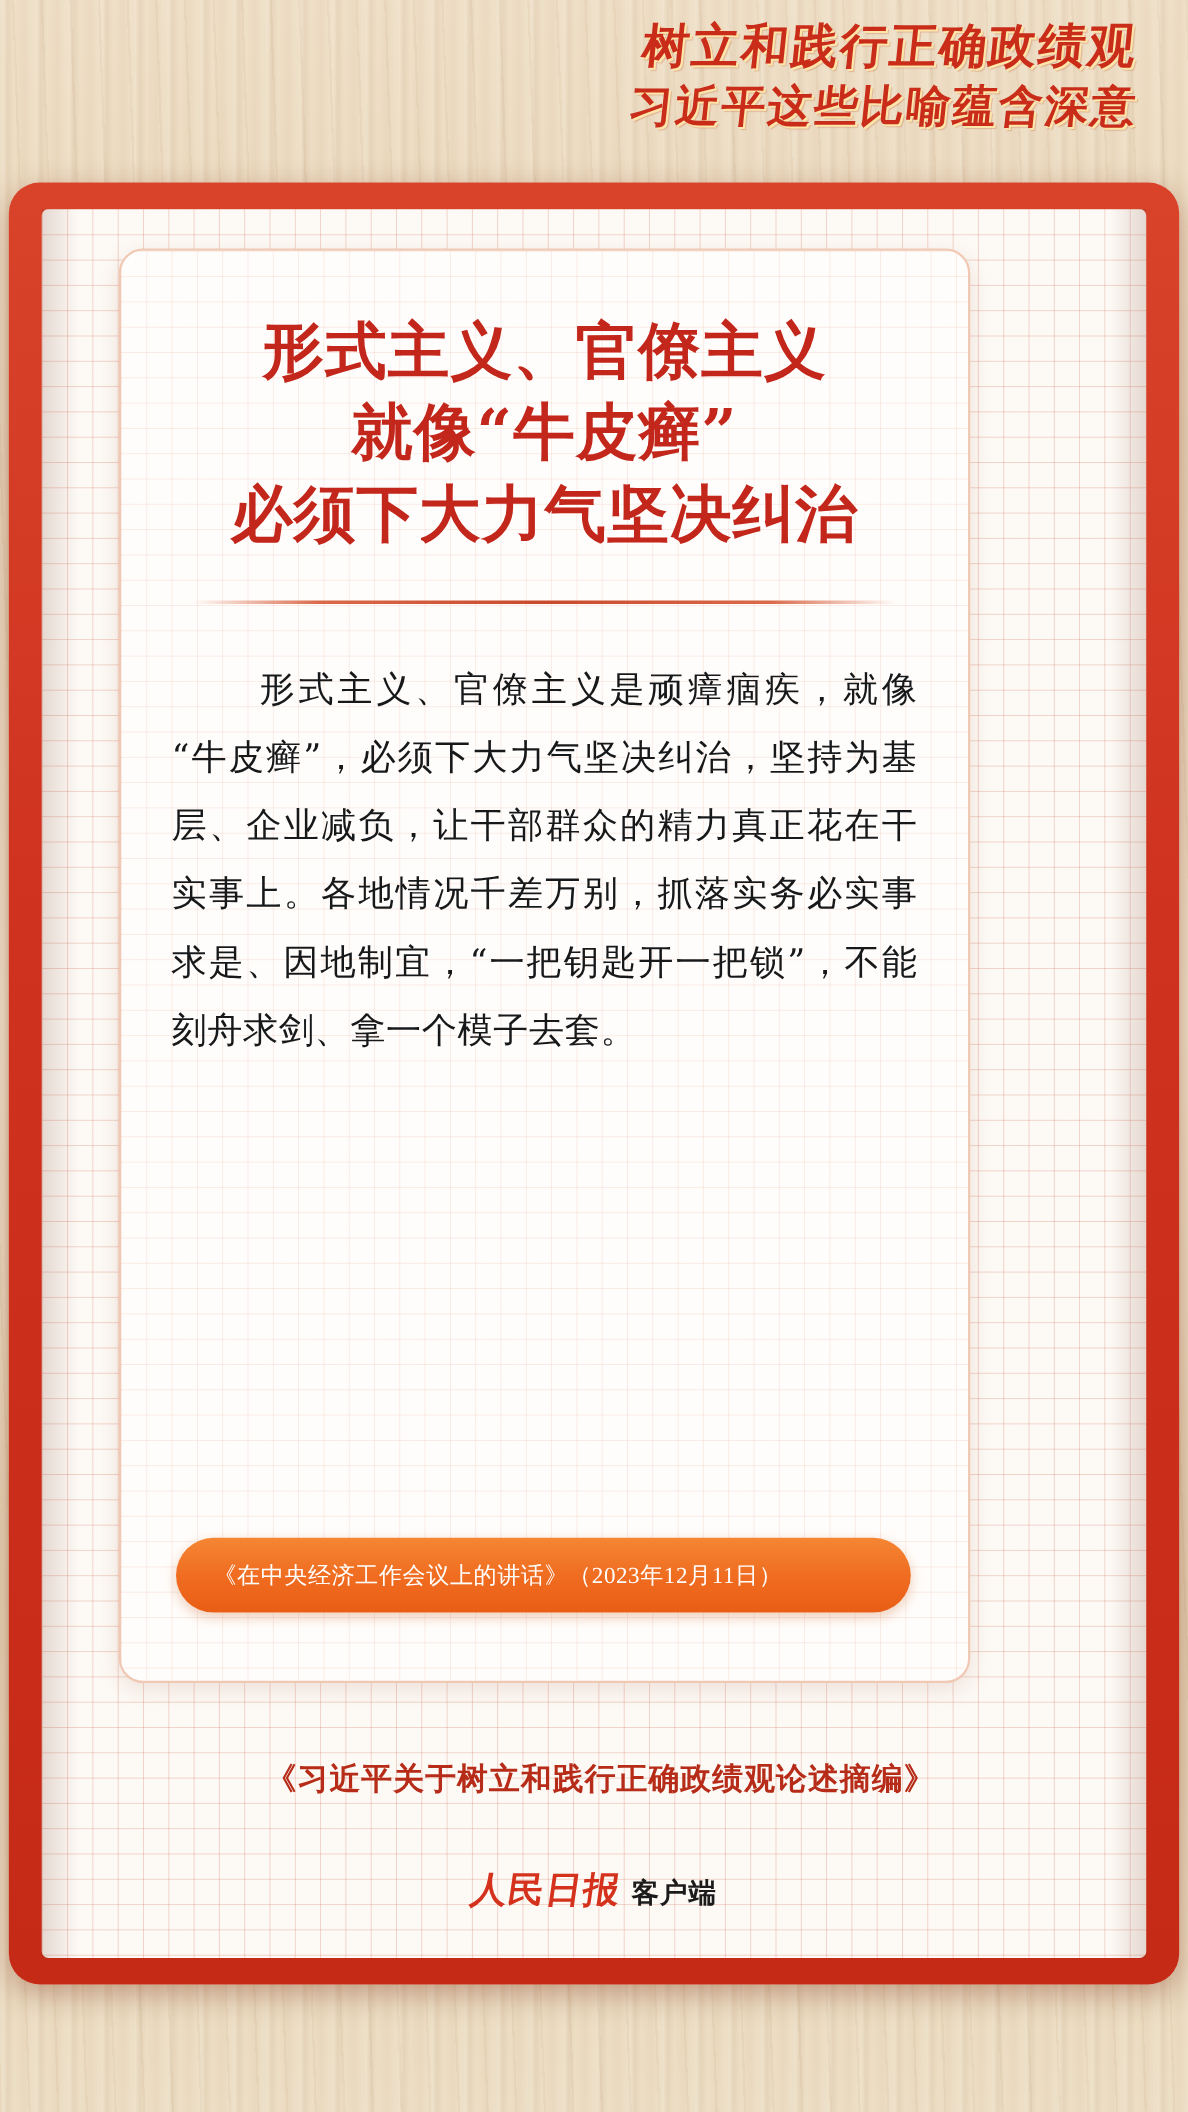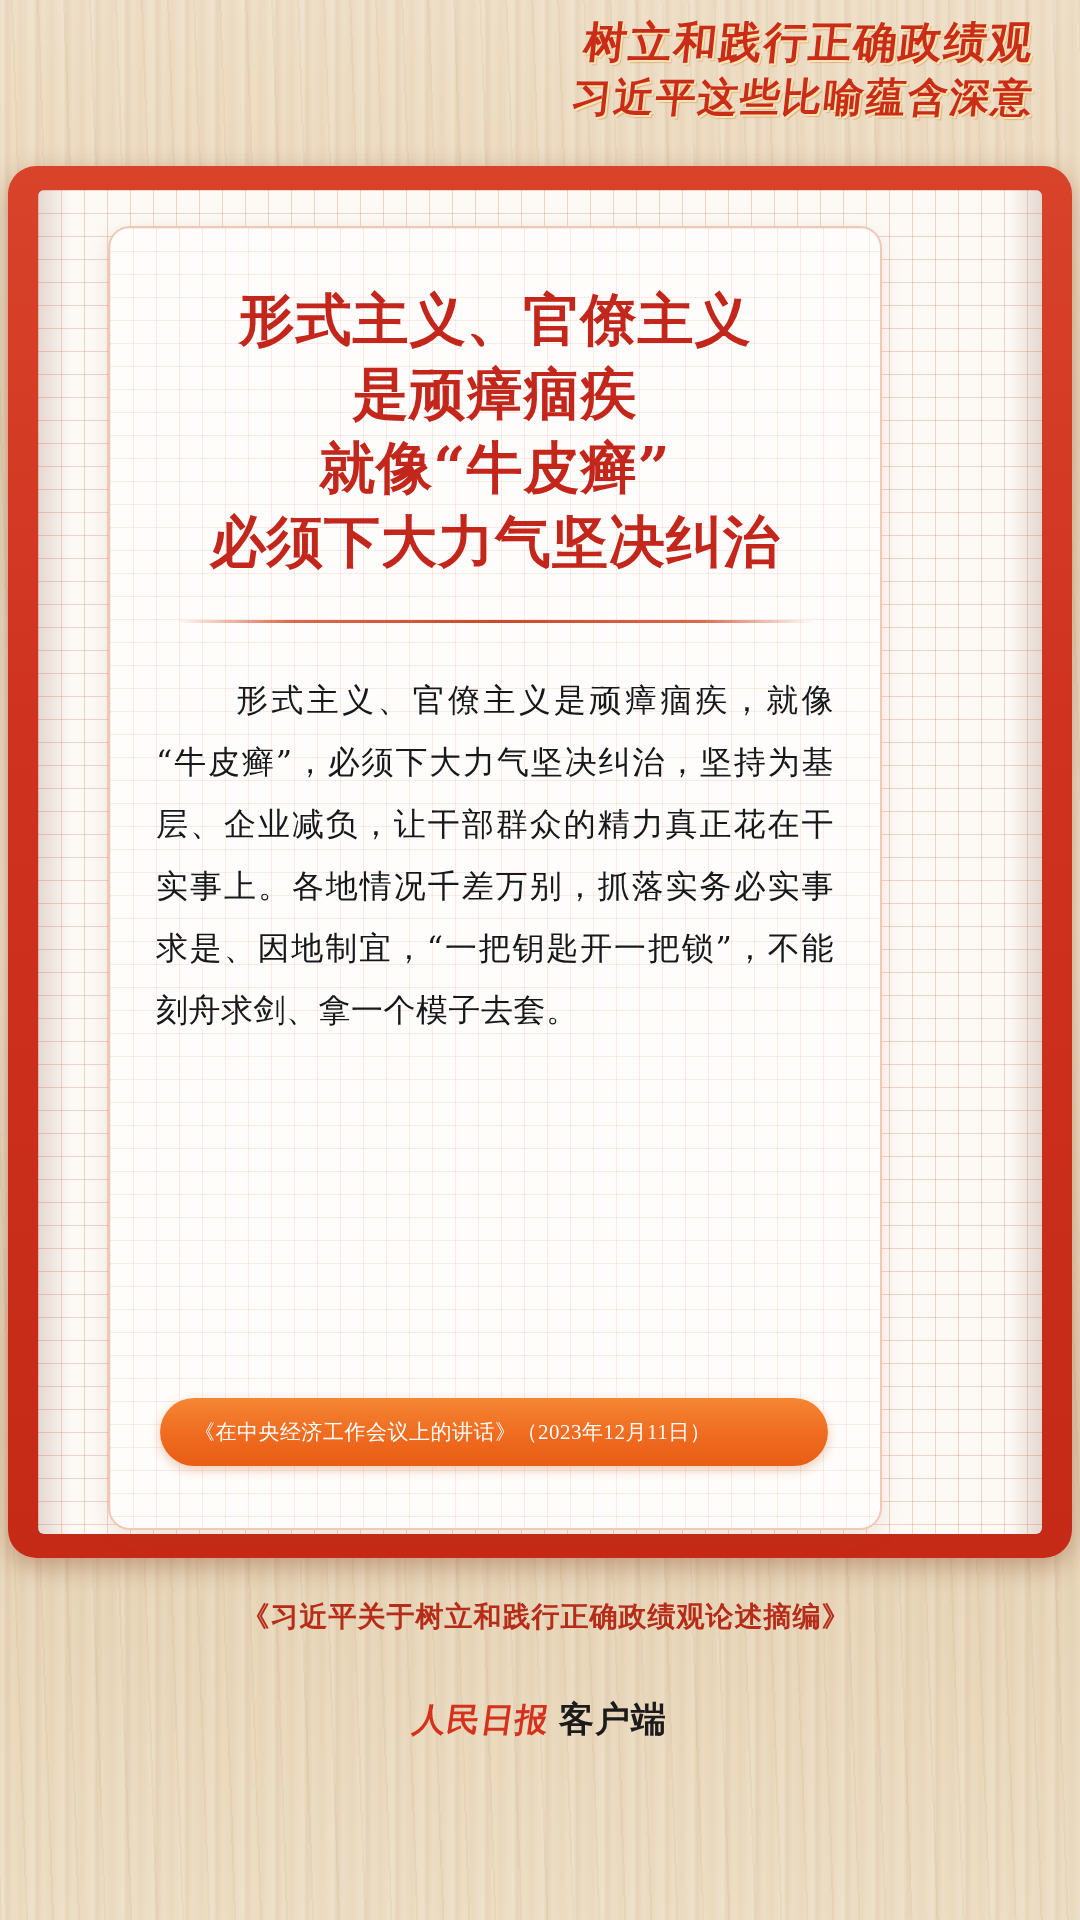--- a/index.html
+++ b/index.html
@@ -63,21 +63,21 @@
   }
   .header .line1 { font-size: 43px; line-height: 56px; }
   .header .line2 { font-size: 40px; line-height: 54px; }
 
   
   .red-frame {
     position: absolute;
     left: 8px;
     top: 166px;
     width: 1064px;
-    height: 1392px;
+    height: 1638px;
     background: linear-gradient(180deg, #d9432a 0%, #cf3320 40%, #c52a17 100%);
     border-radius: 28px;
     box-shadow: 0 8px 26px rgba(120,40,15,0.35);
     z-index: 2;
   }
   .grid-paper {
     position: absolute;
     left: 30px;
     top: 24px;
     right: 30px;
@@ -215,21 +215,21 @@
     font-weight: bold;
     font-size: 33px;
     color: #d4321c;
     letter-spacing: 1px;
     transform: skewX(-8deg);
     display: inline-block;
   }
   .brand .kehuduan {
     font-family: "DejaVu Sans", sans-serif;
     font-weight: bold;
-    font-size: 35px;
+    font-size: 25px;
     color: #1b1b1b;
     letter-spacing: 1px;
     margin-left: 10px;
     margin-top: 12px;
   }
 </style>
 </head>
 <body>
 
 <div id="poster">
@@ -241,21 +241,20 @@
 
   <div class="red-frame">
     <div class="grid-paper"></div>
     <div class="page-edge left"></div>
     <div class="page-edge right"></div>
 
     <div class="card">
       <div class="card-inner">
         <div class="headline">
           <span class="hl-row">形式主义、官僚主义</span>
-          <span class="hl-row">是顽瘴痼疾</span>
           <span class="hl-row">就像“牛皮癣”</span>
           <span class="hl-row">必须下大力气坚决纠治</span>
         </div>
 
         <div class="divider"></div>
 
         <div class="body-text">形式主义、官僚主义是顽瘴痼疾，就像“牛皮癣”，必须下大力气坚决纠治，坚持为基层、企业减负，让干部群众的精力真正花在干实事上。各地情况千差万别，抓落实务必实事求是、因地制宜，“一把钥匙开一把锁”，不能刻舟求剑、拿一个模子去套。</div>
       </div>
 
       <div class="source-pill">

